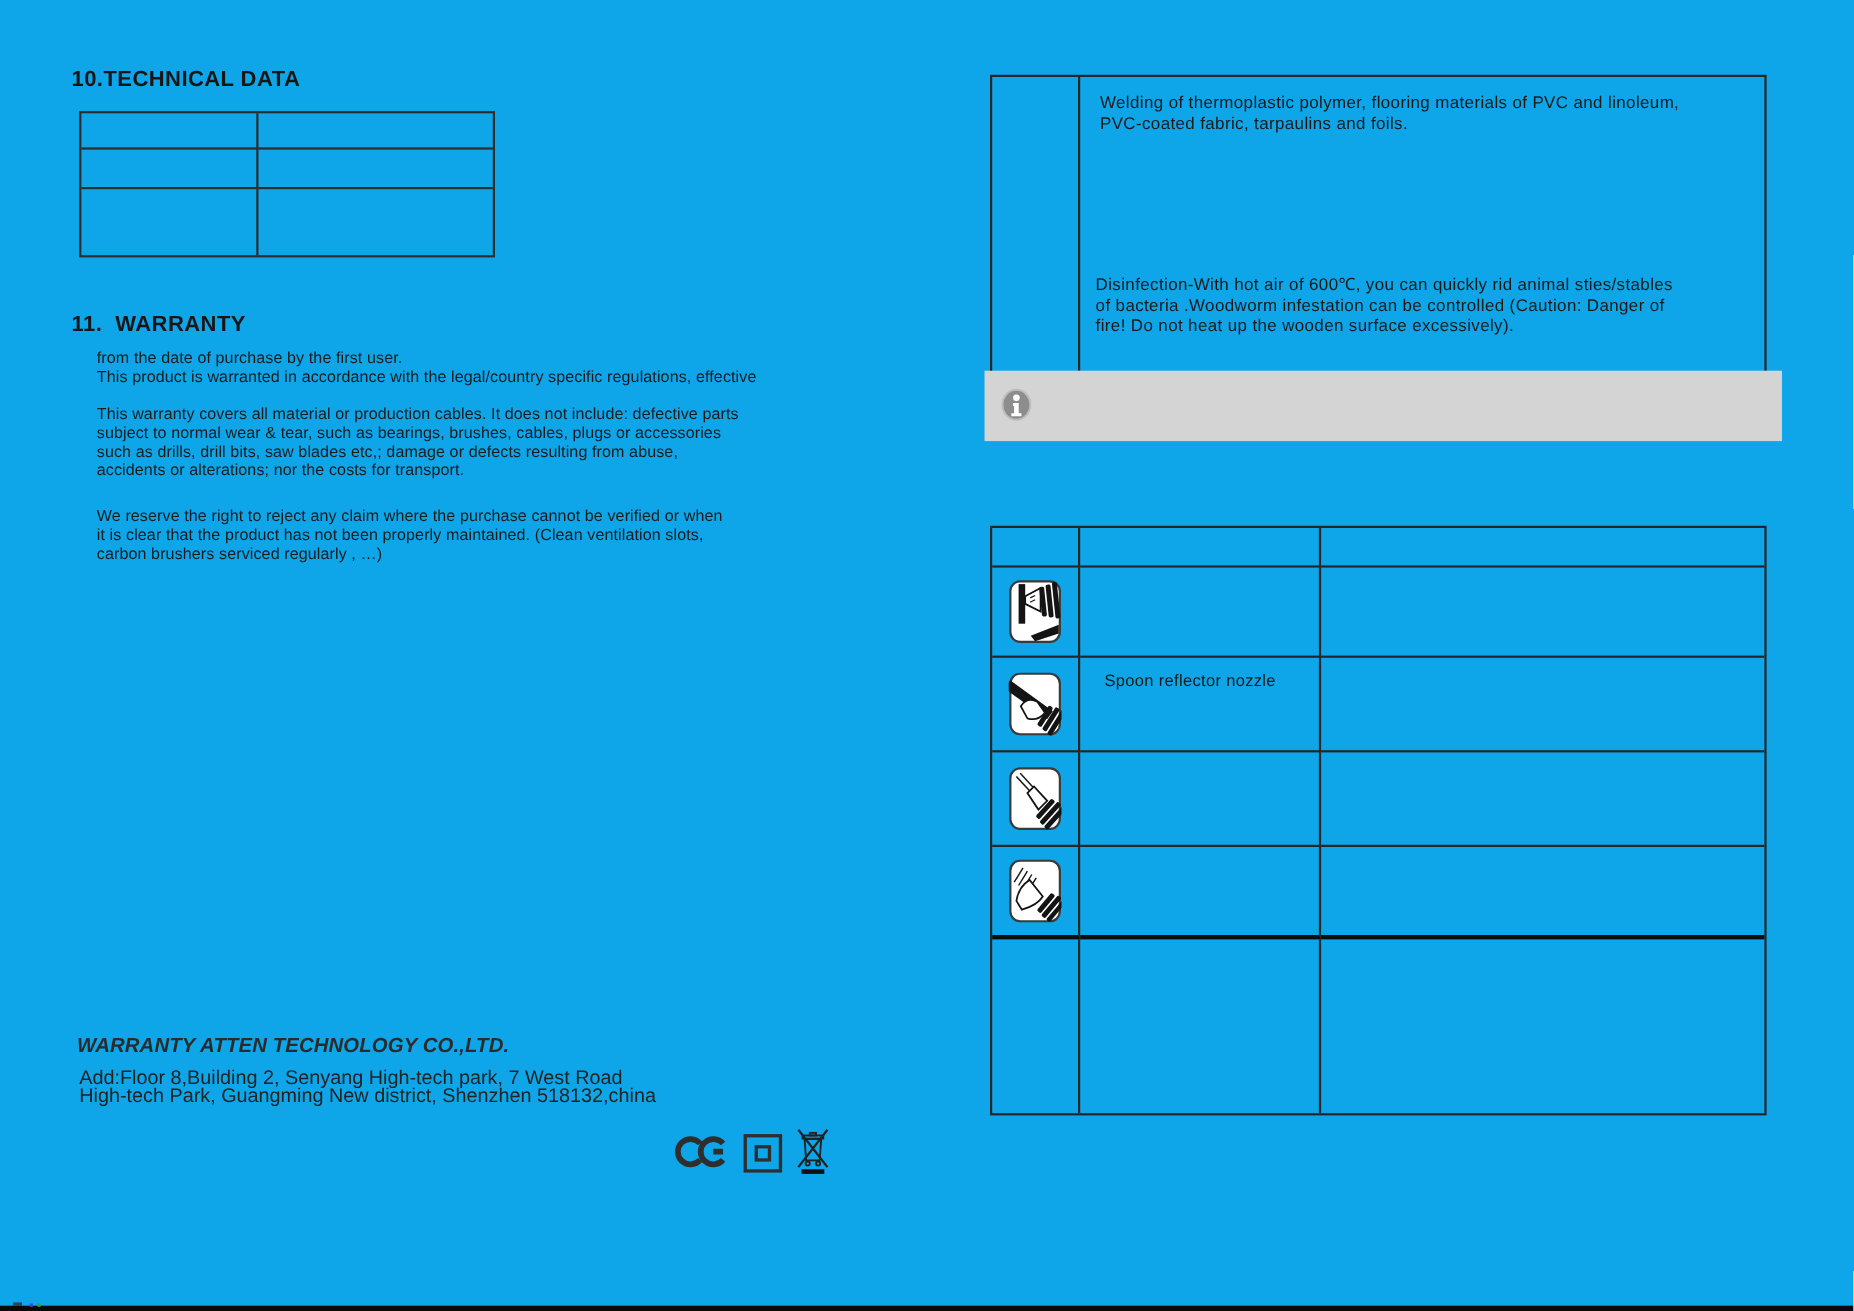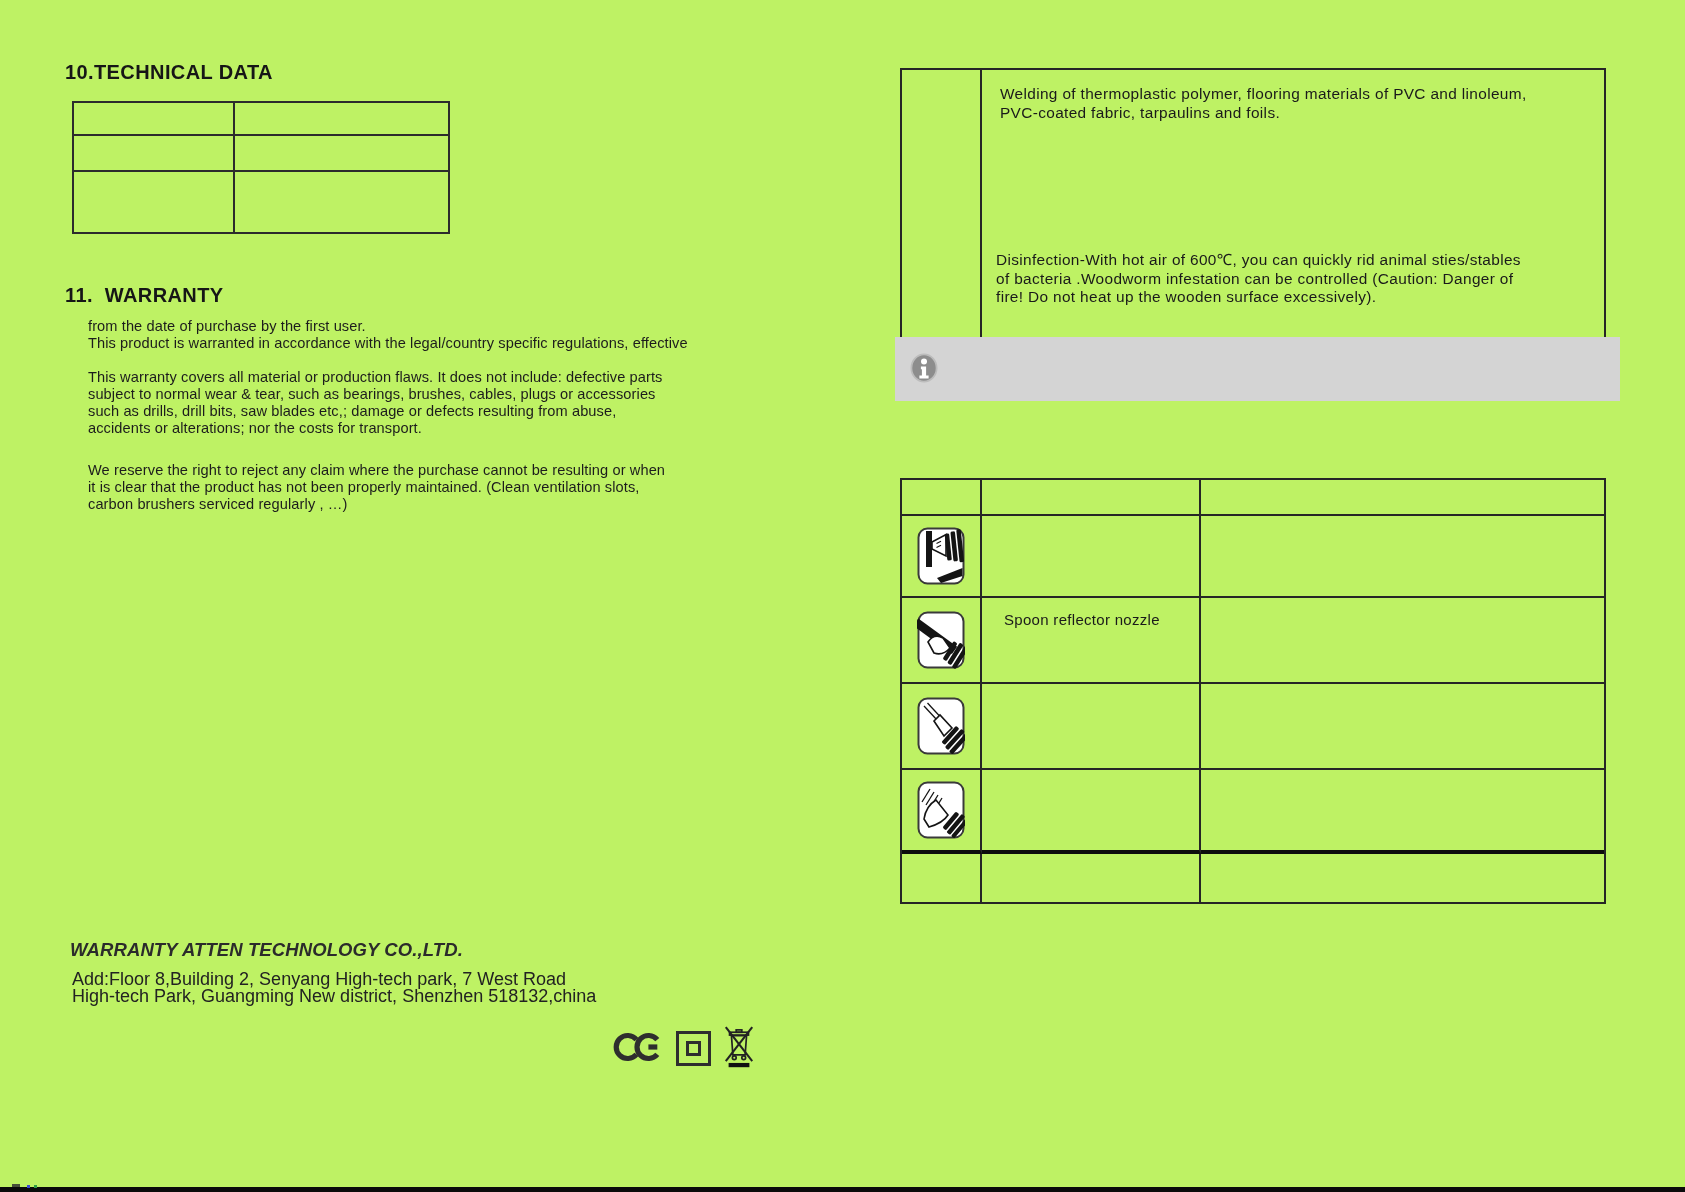--- a/index.html
+++ b/index.html
@@ -1,17 +1,17 @@
 <!DOCTYPE html>
 <html><head>
 <meta charset="utf-8">
 <style>
   html,body { margin:0; padding:0; background:#ffffff; }
   #page {
-    position:relative; width:1685px; height:1192px; background:#bef264;
+    position:relative; width:1685px; height:1192px; background:#0ea5e9;
     font-family:"Liberation Sans", sans-serif; color:#1e1e1e; overflow:hidden;
   }
   .abs { position:absolute; }
 
   
   .h-sec { font-size:20px; font-weight:bold; letter-spacing:0.4px; white-space:pre; color:#161616; }
 
   
   .tech-table { left:72px; top:101px; width:378px; height:133px; border:2px solid #2c2c2c;
     display:grid; grid-template-columns:161px 1fr; grid-template-rows:33px 36px 1fr; box-sizing:border-box; }
@@ -26,21 +26,21 @@
   
   .apps-box { left:900px; top:68px; width:706px; height:308px; border:2px solid #262626; box-sizing:border-box; }
   .apps-iconcol { left:0; top:0; bottom:0; width:78px; border-right:2px solid #262626; }
   .apps-text { font-size:15.4px; line-height:18.6px; letter-spacing:0.35px; color:#1a1a1a; }
   .apps-text div { white-space:pre; }
 
   
   .info-bar { left:895px; top:337px; width:725px; height:64px; background:#d4d4d4; }
 
   
-  .acc-table { left:900px; top:478px; width:706px; height:426px; border:2px solid #262626;
+  .acc-table { left:900px; top:478px; width:706px; height:536px; border:2px solid #262626;
     display:grid; grid-template-columns:80px 219px 1fr; grid-template-rows:36px 82px 86px 86px 84px 1fr; box-sizing:border-box; }
   .acc-table > div { box-sizing:border-box; }
   .ac-r { border-right:2px solid #262626; }
   .ac-b { border-bottom:2px solid #262626; }
   .ac-bthick { border-bottom:4px solid #0d0d0d; }
   .ac-iconcell { display:flex; align-items:center; justify-content:center; }
   .ac-label { padding:13px 0 0 22px; font-size:15px; letter-spacing:0.3px; color:#1a1a1a; }
 
   
   .company { left:70px; top:939px; font-size:18.5px; font-weight:bold; font-style:italic;
@@ -75,28 +75,28 @@
   </div>
 
   <div class="abs h-sec" style="left:65px; top:284px;">11.  WARRANTY</div>
 
   <div class="abs para" style="top:318px;">
     <div>from the date of purchase by the first user.</div>
     <div>This product is warranted in accordance with the legal/country specific regulations, effective</div>
   </div>
 
   <div class="abs para" style="top:369px;">
-    <div>This warranty covers all material or production flaws. It does not include: defective parts</div>
+    <div>This warranty covers all material or production cables. It does not include: defective parts</div>
     <div>subject to normal wear &amp; tear, such as bearings, brushes, cables, plugs or accessories</div>
     <div>such as drills, drill bits, saw blades etc,; damage or defects resulting from abuse,</div>
     <div>accidents or alterations; nor the costs for transport.</div>
   </div>
 
   <div class="abs para" style="top:462px;">
-    <div>We reserve the right to reject any claim where the purchase cannot be resulting or when</div>
+    <div>We reserve the right to reject any claim where the purchase cannot be verified or when</div>
     <div>it is clear that the product has not been properly maintained. (Clean ventilation slots,</div>
     <div>carbon brushers serviced regularly , …)</div>
   </div>
 
   <div class="abs apps-box">
     <div class="abs apps-iconcol"></div>
     <div class="abs apps-text" style="left:98px; top:15px;">
       <div>Welding of thermoplastic polymer, flooring materials of PVC and linoleum,</div>
       <div>PVC-coated fabric, tarpaulins and foils.</div>
     </div>

